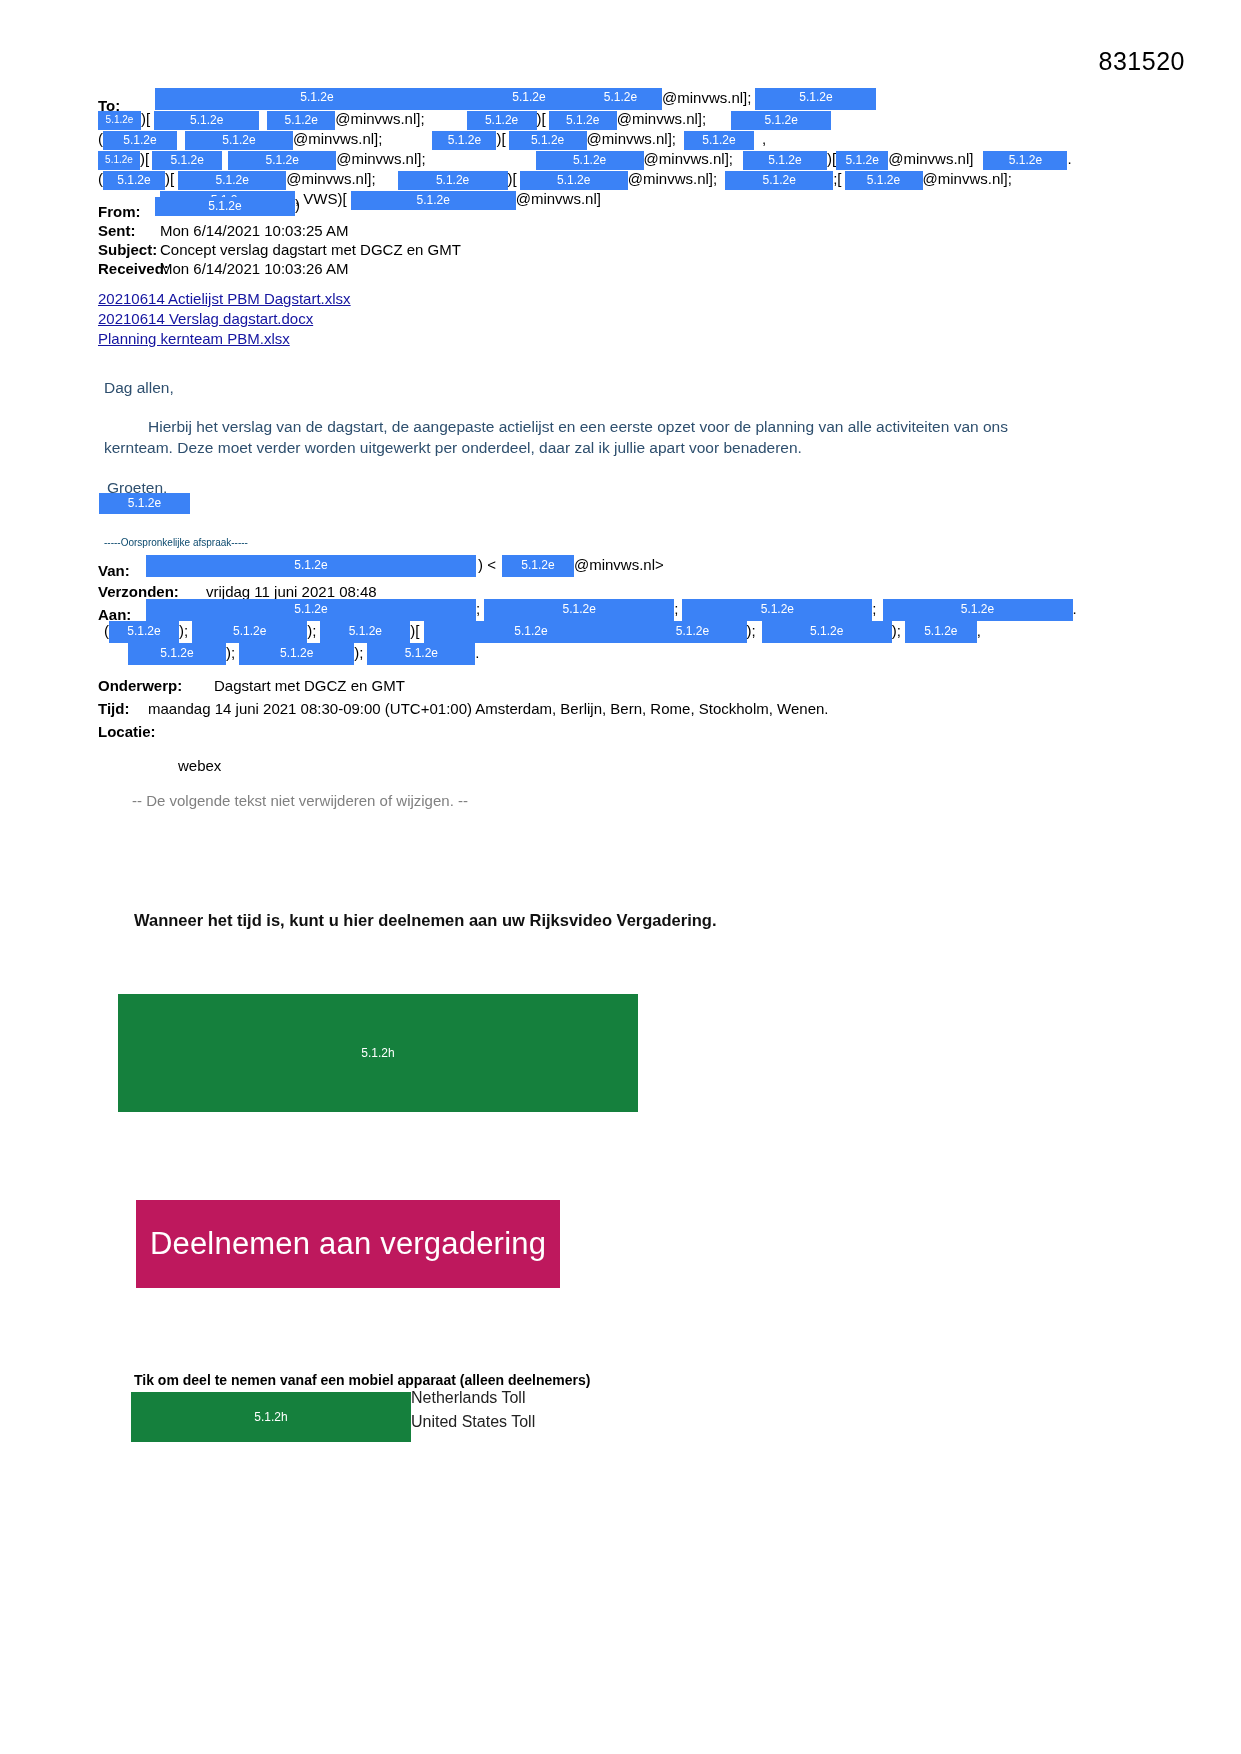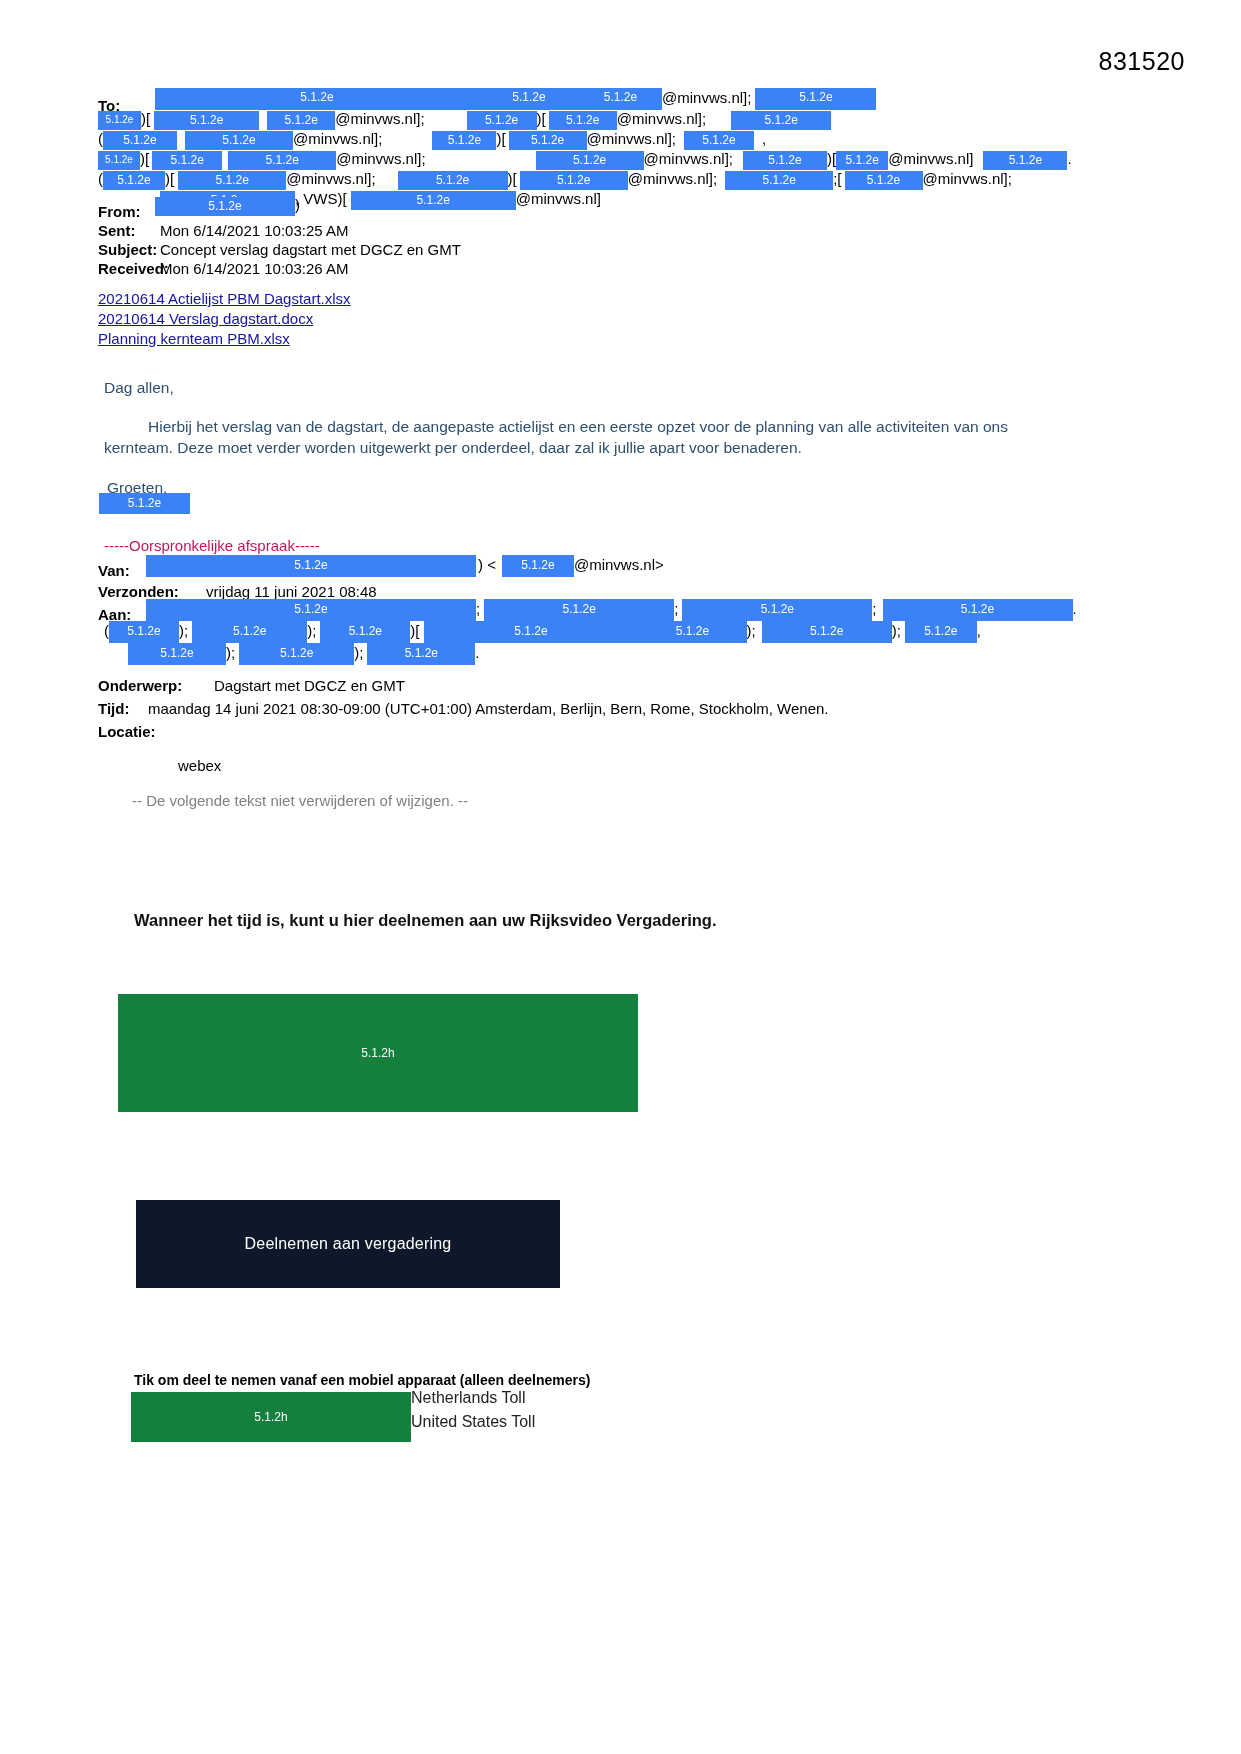--- a/index.html
+++ b/index.html
@@ -61,22 +61,22 @@
     text-decoration: underline;
   }
   .body-text {
     position: absolute;
     color: #2e4f6e;
     font-size: 15.5px;
     line-height: 1.35;
   }
   .orig-line {
     position: absolute;
-    font-size: 15px;
-    color: #be185d;
+    font-size: 10px;
+    color: #0c4a6e;
   }
   .sub-label {
     position: absolute;
     font-weight: bold;
     font-size: 15px;
   }
   .sub-value {
     position: absolute;
     font-size: 15px;
   }
@@ -95,23 +95,23 @@
     position: absolute;
     background: #15803d;
     color: #fff;
     font-size: 12px;
     display: flex;
     align-items: center;
     justify-content: center;
   }
   .join-btn {
     position: absolute;
-    background: #0f172a;
+    background: #be185d;
     color: #ffffff;
-    font-size: 16px;
+    font-size: 31px;
     display: flex;
     align-items: center;
     justify-content: center;
     letter-spacing: 0.2px;
   }
   .mobile-label {
     position: absolute;
     font-weight: bold;
     font-size: 14px;
   }

